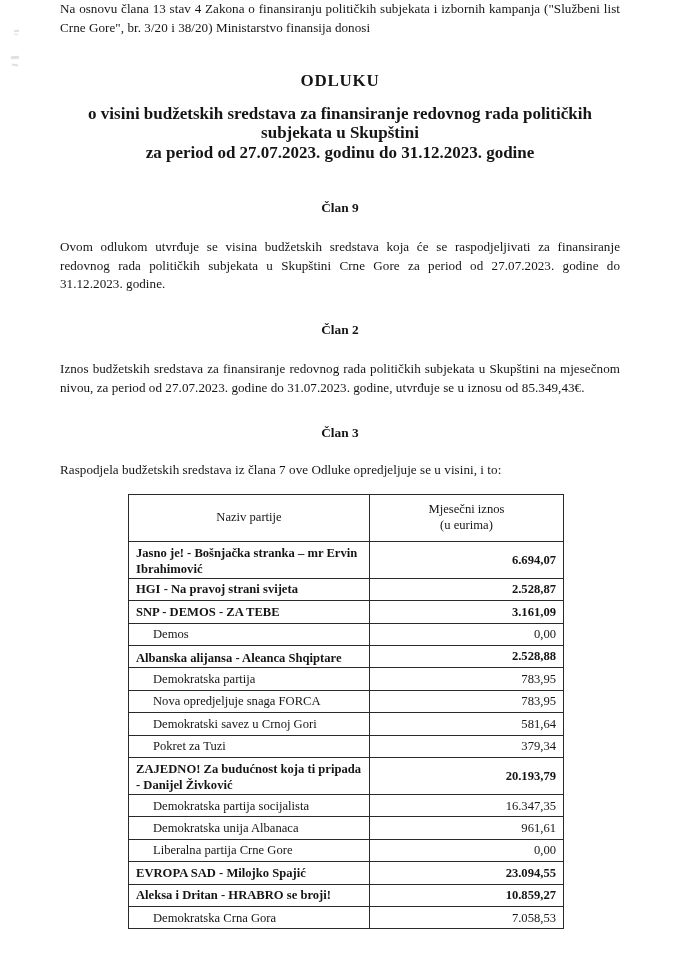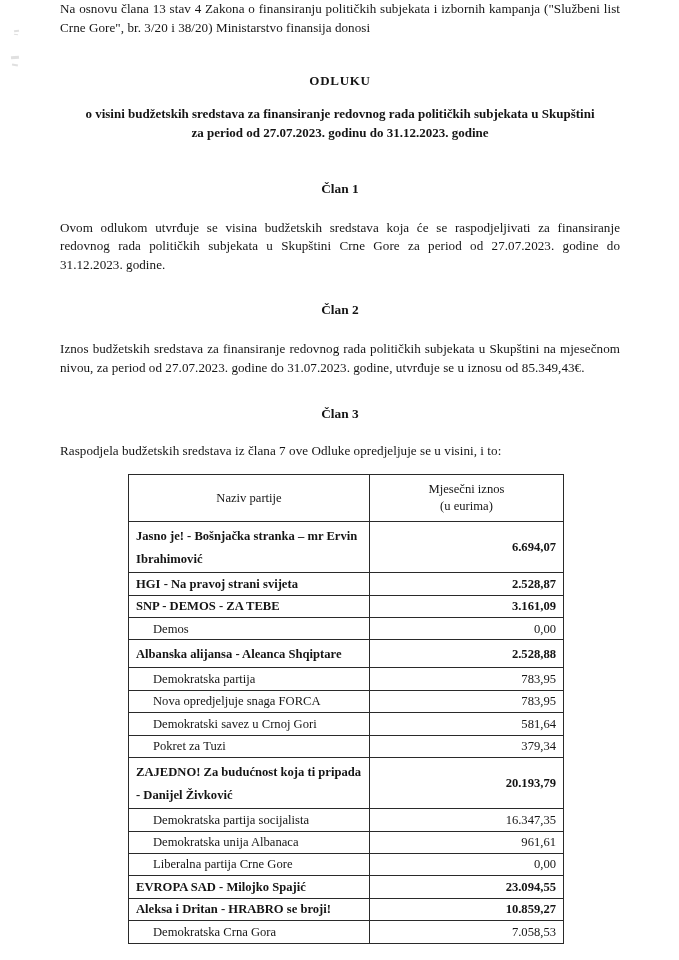--- a/index.html
+++ b/index.html
@@ -56,21 +56,21 @@
     letter-spacing: 0.05px;
   }
 
   .intro {
     margin-top: 52px;
   }
 
   .decree-title {
     text-align: center;
     font-weight: bold;
-    font-size: 13px;
+    font-size: 17px;
     line-height: 19.5px;
     margin: 0;
   }
   .decree-title .line1 {
     letter-spacing: 0.7px;
   }
   .block-odluku { margin-top: 34px; }
 
   .article-heading {
     text-align: center;
@@ -116,21 +116,21 @@
   td.amount {
     text-align: right;
     padding: 2.5px 7px 2.5px 4px;
     line-height: 16.4px;
     font-family: Liberation Serif, serif;
   }
   tr.coalition td {
     font-weight: bold;
   }
   tr.coalition.two-line td.name {
-    line-height: 23px;
+    line-height: 16px;
     padding-top: 3px;
     padding-bottom: 1px;
     margin-top: 48px;
   }
 </style>
 </head>
 <body>
 
 <div class="page">
 
@@ -149,21 +149,21 @@
       <p class="decree-title">
         <span class="line1">ODLUKU</span>
       </p>
       <p class="decree-title" style="margin-top:13px;">
         <span>o visini budžetskih sredstava za finansiranje redovnog rada političkih subjekata u Skupštini</span><br>
         <span>za period od 27.07.2023. godinu do 31.12.2023. godine</span>
       </p>
     </div>
 
     <div class="spacer-before-art1"></div>
-    <p class="article-heading">Član 1</p>
+    <p class="article-heading">Član 9</p>
     <div class="spacer-art-gap"></div>
     <p class="body-text">Ovom odlukom utvrđuje se visina budžetskih sredstava koja će se raspodjeljivati za finansiranje redovnog rada političkih subjekata u Skupštini Crne Gore za period od 27.07.2023. godine do 31.12.2023. godine.</p>
 
     <div class="spacer-between"></div>
     <p class="article-heading">Član 2</p>
     <div class="spacer-art-gap"></div>
     <p class="body-text">Iznos budžetskih sredstava za finansiranje redovnog rada političkih subjekata u Skupštini na mjesečnom nivou, za period od 27.07.2023. godine do 31.07.2023. godine, utvrđuje se u iznosu od 85.349,43€.</p>
 
     <div class="spacer-between"></div>
     <p class="article-heading">Član 3</p>

